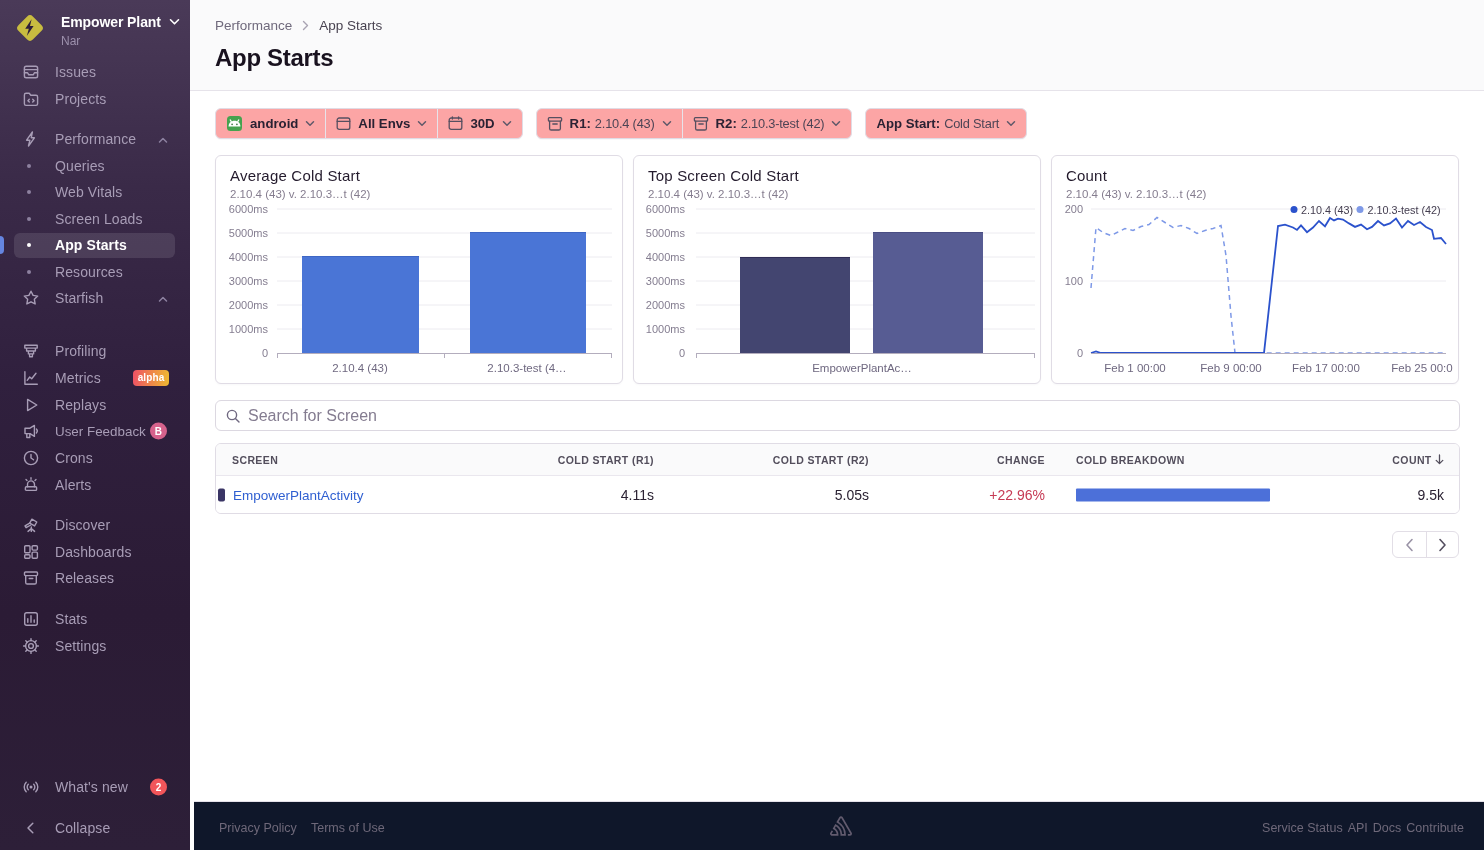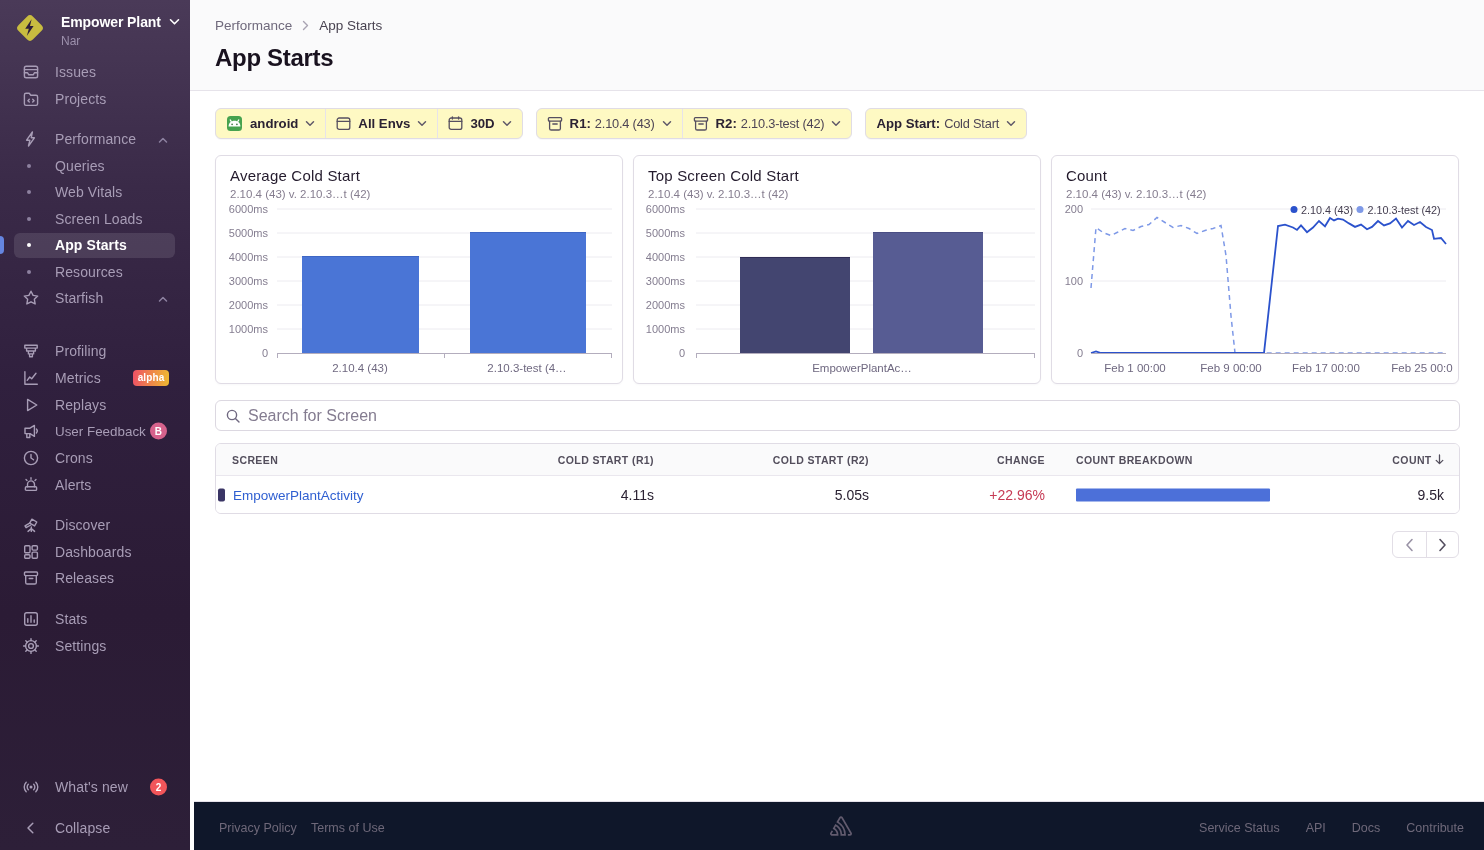--- a/index.html
+++ b/index.html
@@ -29,21 +29,21 @@
  color:#fff;font-size:10px;font-weight:bold;text-align:center;line-height:17px}
 
 .main{position:absolute;left:190px;top:0;width:1294px;height:850px;background:#fff}
 .pgheader{position:absolute;left:0;top:0;width:1294px;height:91px;background:#fafafb;border-bottom:1px solid #e6e3ea}
 .crumbs{position:absolute;left:25px;top:18px;font-size:13.5px;color:#6f697c;display:flex;align-items:center}
 .crumbs .sep{margin:0 10px;color:#a9a3b2}
 .crumbs .cur{color:#494351}
 .pgtitle{position:absolute;left:25px;top:44px;font-size:24px;font-weight:bold;color:#19121f;letter-spacing:-.3px}
 
 .fbar{position:absolute;left:25px;top:108px;height:31px;display:flex}
-.fgroup{display:flex;align-items:stretch;background:#fef9c3;border:1px solid #e0dce5;border-radius:6px;box-shadow:0 1px 1px rgba(40,30,60,.03)}
+.fgroup{display:flex;align-items:stretch;background:#fca5a5;border:1px solid #e0dce5;border-radius:6px;box-shadow:0 1px 1px rgba(40,30,60,.03)}
 .fseg{display:flex;align-items:center;padding:0 10px;position:relative}
 .fseg+.fseg{border-left:1px solid #e7e3ea}
 .fseg .fic{margin-right:7px;display:flex}
 .fseg b{color:#2b2233;font-size:13.2px;font-weight:bold}
 .fseg .val{color:#4d4455;font-size:12.8px;margin-left:4px;letter-spacing:-.2px}
 .fseg .dn{margin-left:7px;display:flex}
 
 .cards{position:absolute;left:25px;top:155px;display:flex;gap:10px}
 .card{width:408px;height:229px;background:#fff;border:1px solid #e0dce5;border-radius:6px;position:relative;box-shadow:0 1px 2px rgba(40,30,60,.03)}
 .card h3{position:absolute;left:14px;top:11px;font-size:15px;font-weight:normal;color:#231a2c;letter-spacing:.2px}
@@ -460,21 +460,21 @@
       </span>
       <span class="ph">Search for Screen</span>
     </div>
 
  <div class="tbl">
   <div class="thead">
     <span style="left:16px">SCREEN</span>
     <span style="right:805px">COLD START (R1)</span>
     <span style="right:590px">COLD START (R2)</span>
     <span style="right:414px">CHANGE</span>
-    <span style="left:860px">COUNT BREAKDOWN</span>
+    <span style="left:860px">COLD BREAKDOWN</span>
     <span style="right:15px">COUNT <svg width="9" height="11" viewBox="0 0 9 11" fill="none" stroke="#534e5c" stroke-width="1.3" stroke-linecap="round" stroke-linejoin="round" style="vertical-align:-1px">
             <path d="M4.5 1v8.4M1.2 6.4 4.5 9.6 7.8 6.4"></path>
           </svg></span>
   </div>
   <div class="trow">
     <span style="left:2px;width:7px;height:13px;background:#3a3565;border-radius:2px"></span>
     <span style="left:17px;color:#2f5fd1;font-size:13.5px">EmpowerPlantActivity</span>
     <span style="right:805px">4.11s</span>
     <span style="right:590px">5.05s</span>
     <span style="right:414px;color:#c63a54">+22.96%</span>
@@ -495,20 +495,20 @@
         </svg>
       </div>
  </div>
 
  <div class="footer">
    <span class="fl" style="left:25px">Privacy Policy</span>
    <span class="fl" style="left:117px">Terms of Use</span>
    <svg style="position:absolute;left:636px;top:14px" width="22" height="20" viewBox="0 0 50 44" fill="#625b6e">
         <path d="M29,2.26a4.67,4.67,0,0,0-8,0L14.42,13.53A32.21,32.21,0,0,1,32.17,40.19H27.55A27.68,27.68,0,0,0,12.09,17.47L6,28a15.92,15.92,0,0,1,9.23,12.17H4.62A.76.76,0,0,1,4,39.06l2.94-5a10.74,10.74,0,0,0-3.36-1.9l-2.91,5a4.54,4.54,0,0,0,1.69,6.24A4.66,4.66,0,0,0,4.62,44H19.15a19.4,19.4,0,0,0-8-17.31l2.31-4A23.87,23.87,0,0,1,23.76,44H36.07a35.88,35.88,0,0,0-16.41-31.8l4.67-8a.77.77,0,0,1,1.05-.27c.53.29,20.29,34.77,20.66,35.17a.76.76,0,0,1-.68,1.13H40.6q.09,1.91,0,3.81h4.78A4.59,4.59,0,0,0,50,39.43a4.49,4.49,0,0,0-.62-2.28Z"></path>
       </svg>
-   <span class="fl" style="right:24px;display:flex;gap:26px">
+   <span class="fl" style="right:24px;display:flex;gap:5px">
         <span>Service Status</span>
         <span>API</span>
         <span>Docs</span>
         <span>Contribute</span>
       </span>
  </div>
 </div>
 
 </body></html>

